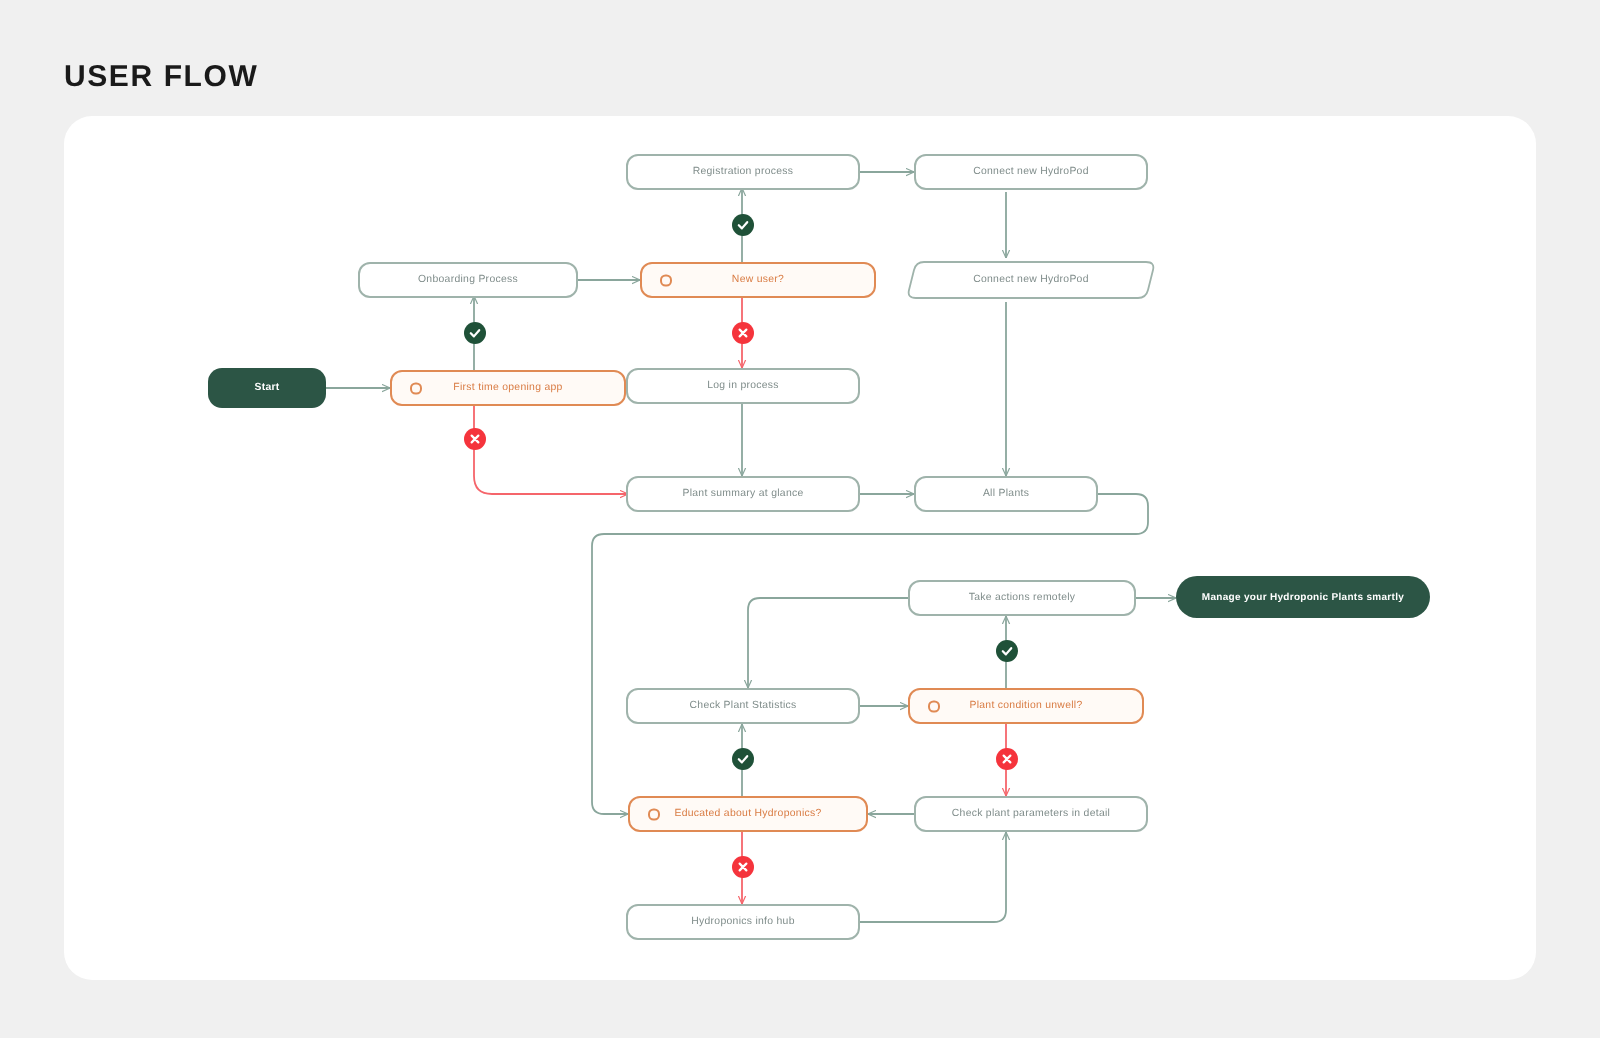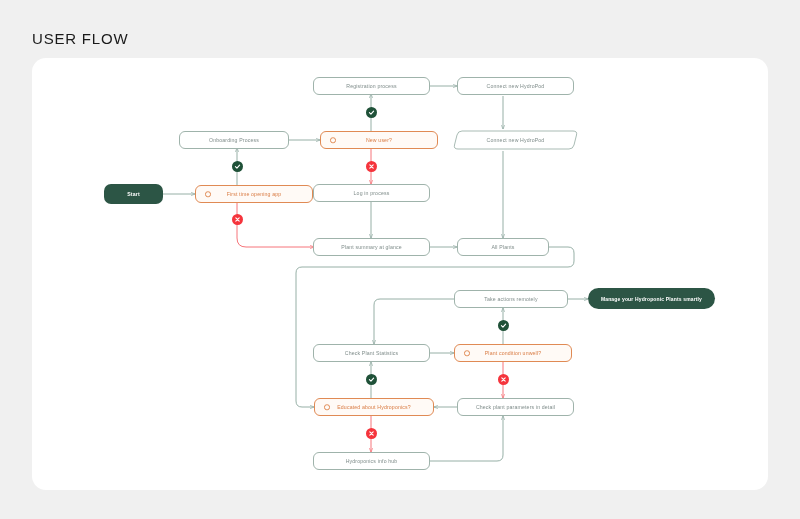--- a/index.html
+++ b/index.html
@@ -15,21 +15,21 @@
     position: relative;
     width: 800px;
     height: 519px;
     background: #f0f0f0;
   }
   #page-title {
     position: absolute;
     left: 32px;
     top: 30px;
     font-size: 15px;
-    font-weight: normal;
+    font-weight: bold;
     letter-spacing: 0.8px;
     color: #1a1a1a;
   }
   #canvas {
     position: absolute;
     left: 32px;
     top: 58px;
     width: 736px;
     height: 432px;
     background: #ffffff;

